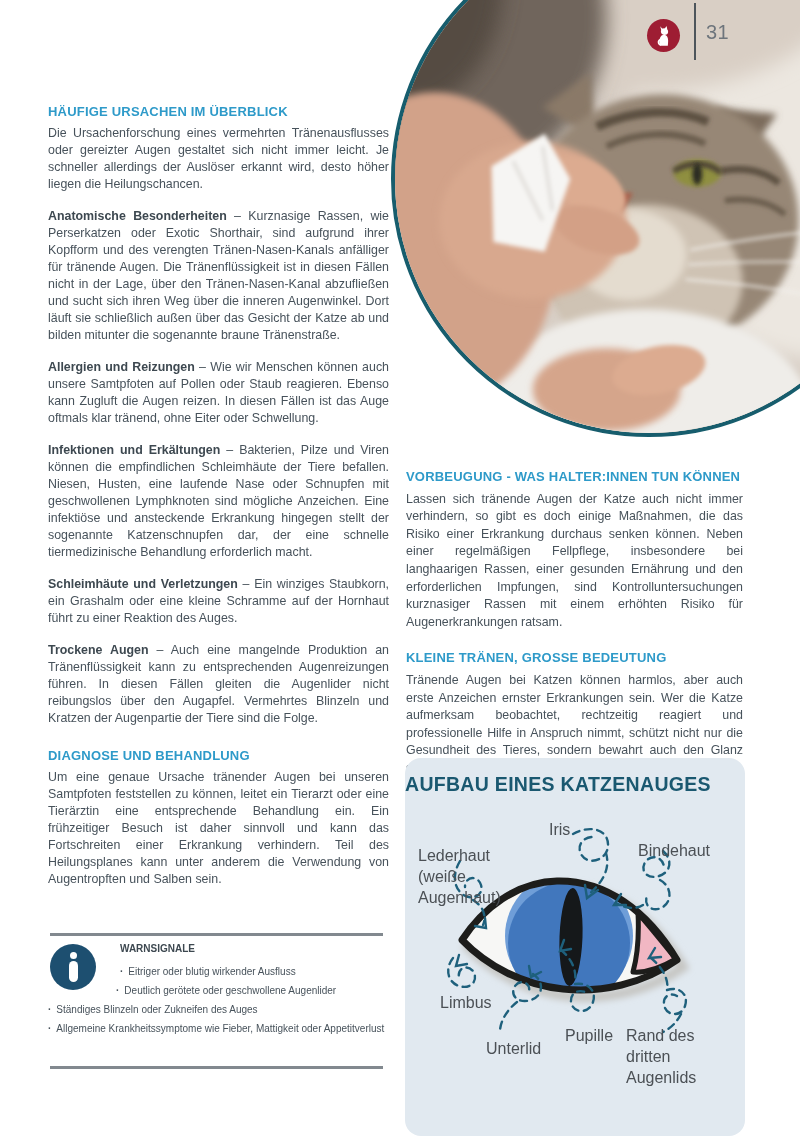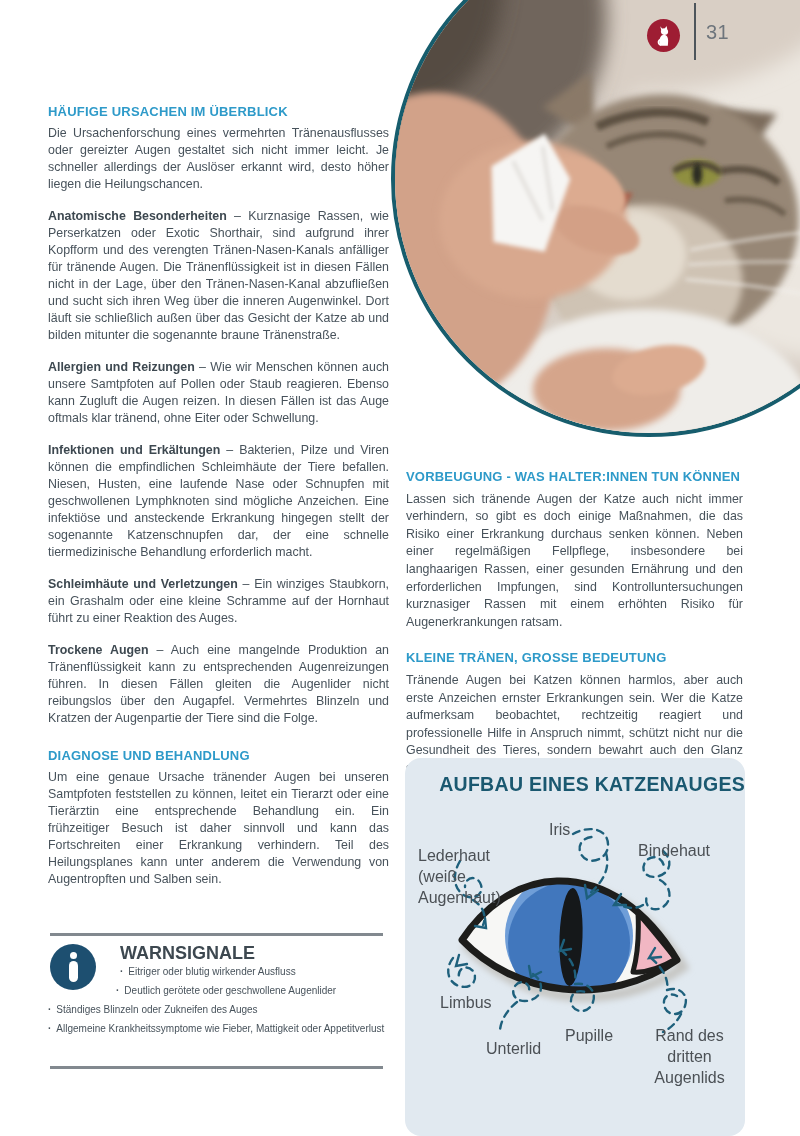--- a/index.html
+++ b/index.html
@@ -25,41 +25,41 @@
   .col-left .gap-head{margin-top:20px;}
   .col-right .gap-head{margin-top:18px;}
   span.lead{font-weight:bold;color:#3d4850;}
 
   
   .warn-rule{position:absolute;left:50px;width:333px;height:2.5px;background:#82898f;}
   .rule-top{top:933px;} .rule-bottom{top:1066px;}
   .info-icon{position:absolute;left:50px;top:944px;width:46px;height:46px;border-radius:50%;background:#1d4f70;}
   .info-icon .dot{position:absolute;left:19.5px;top:8px;width:7px;height:7px;border-radius:50%;background:#fff;}
   .info-icon .bar{position:absolute;left:18.5px;top:17px;width:9px;height:21px;border-radius:4.5px;background:#fff;}
-  .warn-title{position:absolute;left:120px;top:943px;font-size:18px;font-weight:bold;color:#3d4850;}
+  .warn-title{position:absolute;left:120px;top:943px;font-size:10px;font-weight:bold;color:#3d4850;}
   .warn-item{position:absolute;color:#47525b;font-size:10px;line-height:18px;}
   .warn-item::before{content:"·";margin-right:5px;font-weight:bold;}
   .wi-1{left:120px;top:963px;width:250px;}
   .wi-2{left:116px;top:982px;width:270px;}
   .wi-3{left:48px;top:1001px;width:300px;}
   .wi-4{left:48px;top:1020px;width:338px;text-align:justify;padding-left:10px;text-indent:-10px;}
 
   
   .panel{position:absolute;left:405px;top:758px;width:340px;height:378px;background:#e1e9f0;border-radius:16px;}
-  .panel-title{position:absolute;left:0;top:15px;width:100%;text-align:right;font-size:19.5px;
+  .panel-title{position:absolute;left:0;top:15px;width:100%;text-align:left;font-size:19.5px;
     font-weight:bold;color:#1a5870;letter-spacing:.3px;}
   .panel svg.eye{position:absolute;left:0;top:0;}
   .dlabel{position:absolute;color:#4b5055;font-size:16px;line-height:1.3;}
   .dl-iris{left:144px;top:62px;}
   .dl-lederhaut{left:13px;top:88px;width:118px;}
   .dl-bindehaut{left:233px;top:83px;}
   .dl-limbus{left:35px;top:235px;}
   .dl-unterlid{left:81px;top:281px;}
   .dl-pupille{left:160px;top:268px;}
-  .dl-rand{left:227px;top:268px;width:115px;text-align:center;}
+  .dl-rand{left:221px;top:268px;width:115px;}
 </style>
 </head>
 <body>
 
 <div class="page">
 
   <div class="photo-circle">
     <svg viewBox="0 0 516 516">
       <defs>
         <filter id="b8" x="-40%" y="-40%" width="180%" height="180%">

